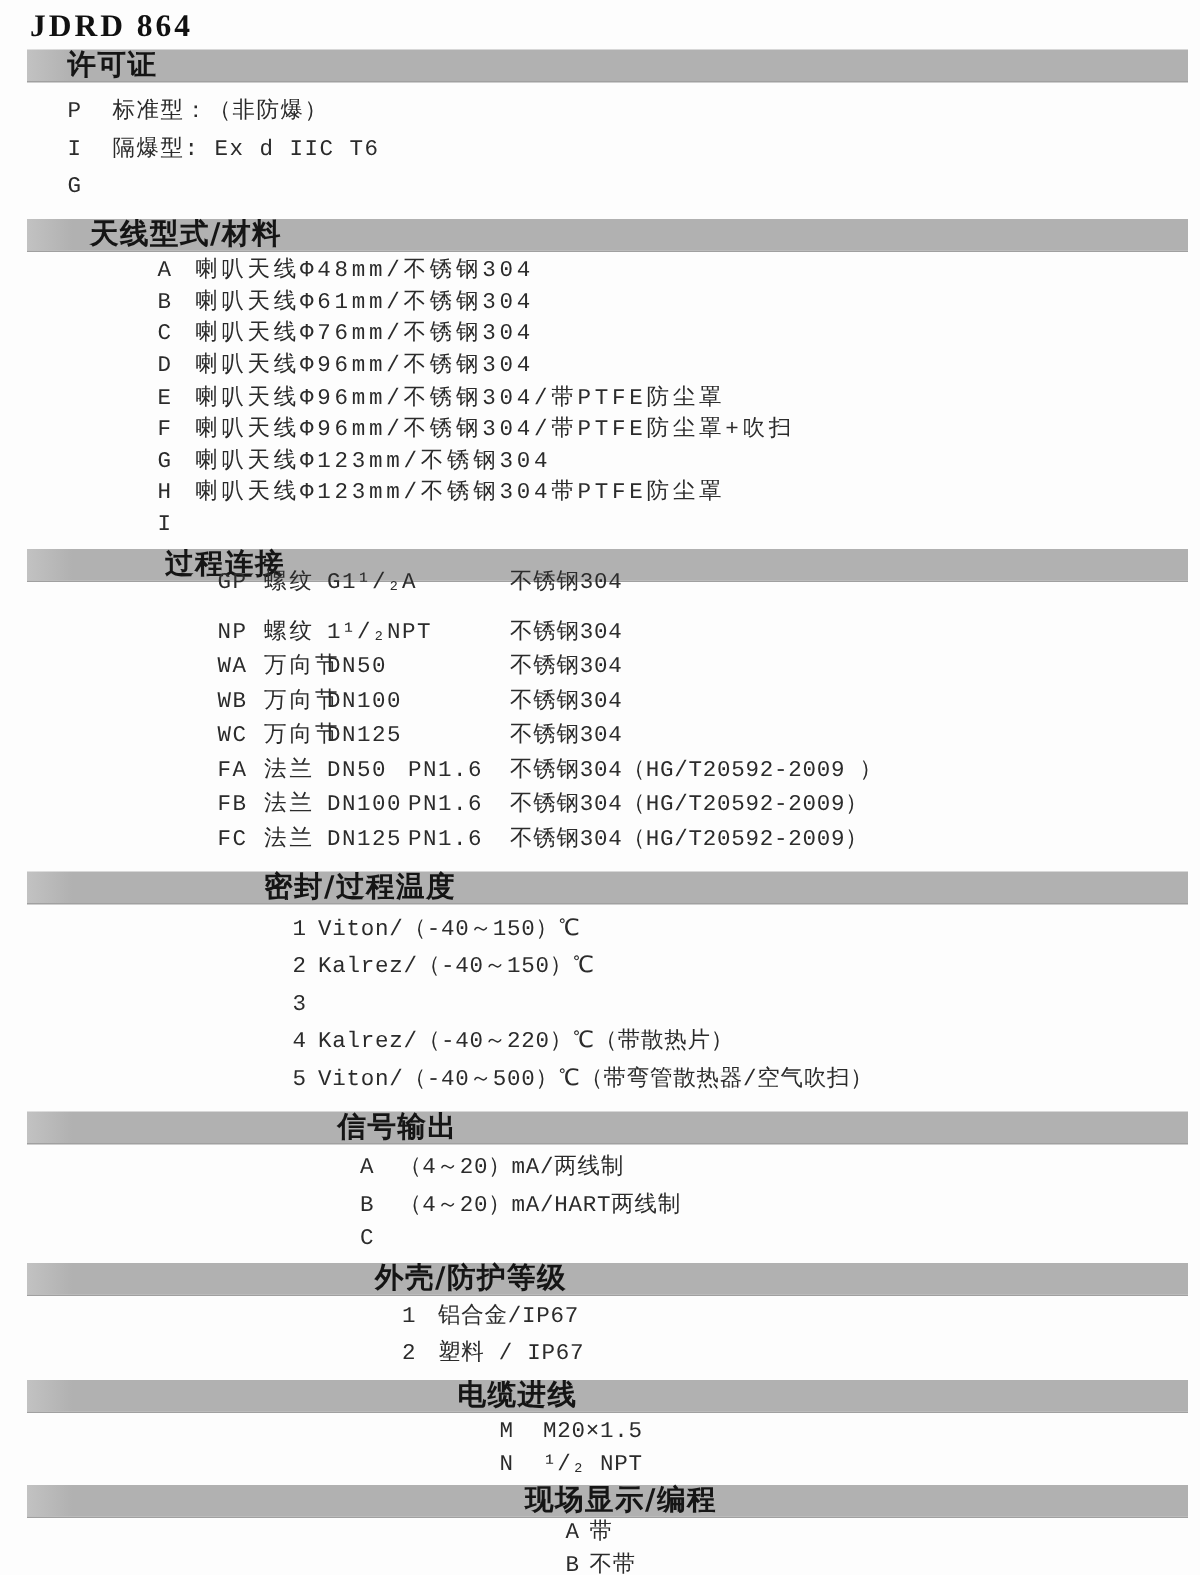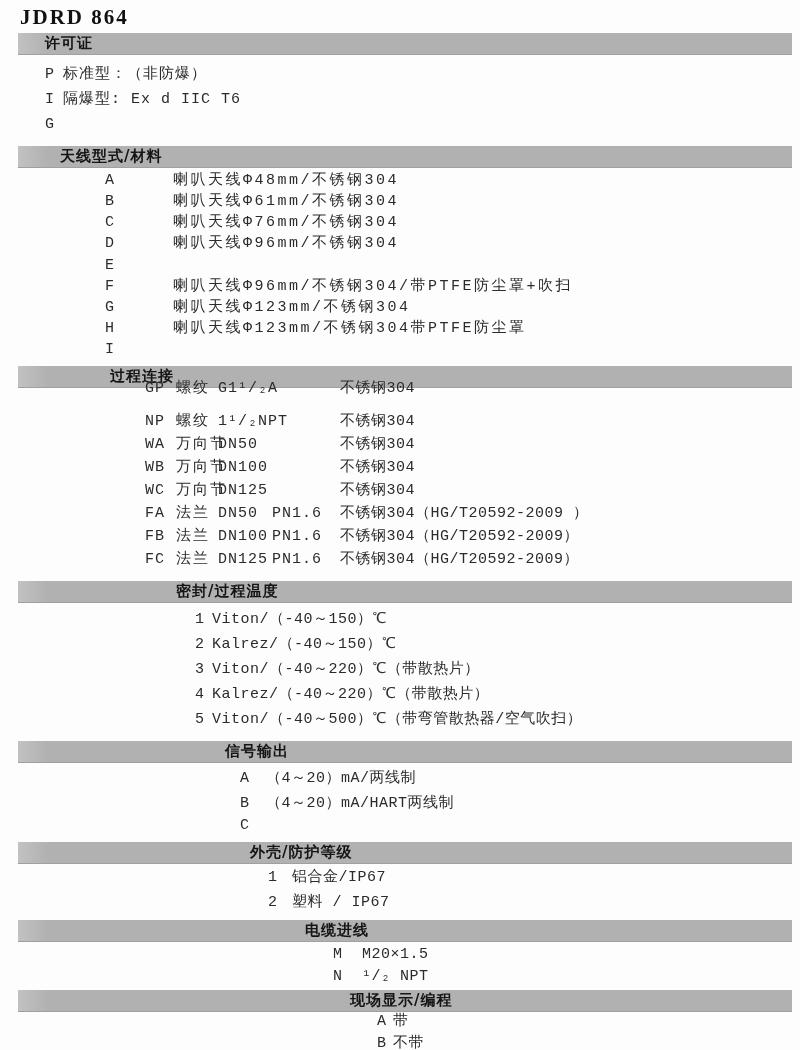--- a/index.html
+++ b/index.html
@@ -15,30 +15,30 @@
     font-size:21px;font-weight:600;letter-spacing:2px;color:#111;
   }
   .bar{
     position:absolute;left:18px;width:774px;height:21px;
     background:linear-gradient(to right,#c2c2c2 0px,#b1b1b1 30px,#b1b1b1 100%);
     border-bottom:1px solid #a0a0a0;
   }
   .bar-label{
     position:absolute;top:0;line-height:21px;
     font-family:"DejaVu Sans","Liberation Sans",sans-serif;
-    font-size:15px;font-weight:bold;color:#151515;letter-spacing:1px;
+    font-size:19px;font-weight:bold;color:#151515;letter-spacing:1px;
     white-space:nowrap;
   }
   .row{position:absolute;left:0;width:800px;height:20px;font-size:15px;line-height:18px;white-space:nowrap;}
   .row span{position:absolute;top:0;white-space:nowrap;}
   .code{letter-spacing:1px;}
   
-  .s0 .code{left:45px;} .s0 .txt{left:63px;letter-spacing:1px;}
-  
-  .s1 .code{left:105px;} .s1 .txt{left:130px;letter-spacing:2.5px;margin-left:43px;}
+  .s0 .code{left:45px;} .s0 .txt{left:75px;letter-spacing:1px;}
+  
+  .s1 .code{left:105px;} .s1 .txt{left:130px;letter-spacing:2.5px;}
   
   .s2 .code{left:145px;} .s2 .kind{left:176px;letter-spacing:2px;}
   .s2 .size{left:218px;letter-spacing:1px;} .s2 .pn{left:272px;letter-spacing:1px;}
   .s2 .material{left:340px;letter-spacing:0.5px;}
   
   .s3 .code{left:195px;} .s3 .txt{left:212px;letter-spacing:0.5px;}
   
   .s4 .code{left:240px;} .s4 .txt{left:266px;letter-spacing:0.5px;}
   
   .s5 .code{left:268px;} .s5 .txt{left:292px;letter-spacing:0.5px;}
@@ -81,20 +81,21 @@
 <div class="row s1" style="top:214px">
   <span class="code">C</span>
   <span class="txt">喇叭天线Φ76mm/不锈钢304</span>
 </div>
 <div class="row s1" style="top:235px">
   <span class="code">D</span>
   <span class="txt">喇叭天线Φ96mm/不锈钢304</span>
 </div>
 <div class="row s1" style="top:257px">
   <span class="code">E</span>
+  <span class="txt">喇叭天线Φ96mm/不锈钢304/带PTFE防尘罩</span>
 </div>
 <div class="row s1" style="top:278px">
   <span class="code">F</span>
   <span class="txt">喇叭天线Φ96mm/不锈钢304/带PTFE防尘罩+吹扫</span>
 </div>
 <div class="row s1" style="top:299px">
   <span class="code">G</span>
   <span class="txt">喇叭天线Φ123mm/不锈钢304</span>
 </div>
 <div class="row s1" style="top:320px">
@@ -171,21 +172,20 @@
 <div class="row s3" style="top:611px">
   <span class="code">1</span>
   <span class="txt">Viton/（-40～150）℃</span>
 </div>
 <div class="row s3" style="top:636px">
   <span class="code">2</span>
   <span class="txt">Kalrez/（-40～150）℃</span>
 </div>
 <div class="row s3" style="top:661px">
   <span class="code">3</span>
-  <span class="txt">Viton/（-40～220）℃（带散热片）</span>
 </div>
 <div class="row s3" style="top:686px">
   <span class="code">4</span>
   <span class="txt">Kalrez/（-40～220）℃（带散热片）</span>
 </div>
 <div class="row s3" style="top:711px">
   <span class="code">5</span>
   <span class="txt">Viton/（-40～500）℃（带弯管散热器/空气吹扫）</span>
 </div>
 

